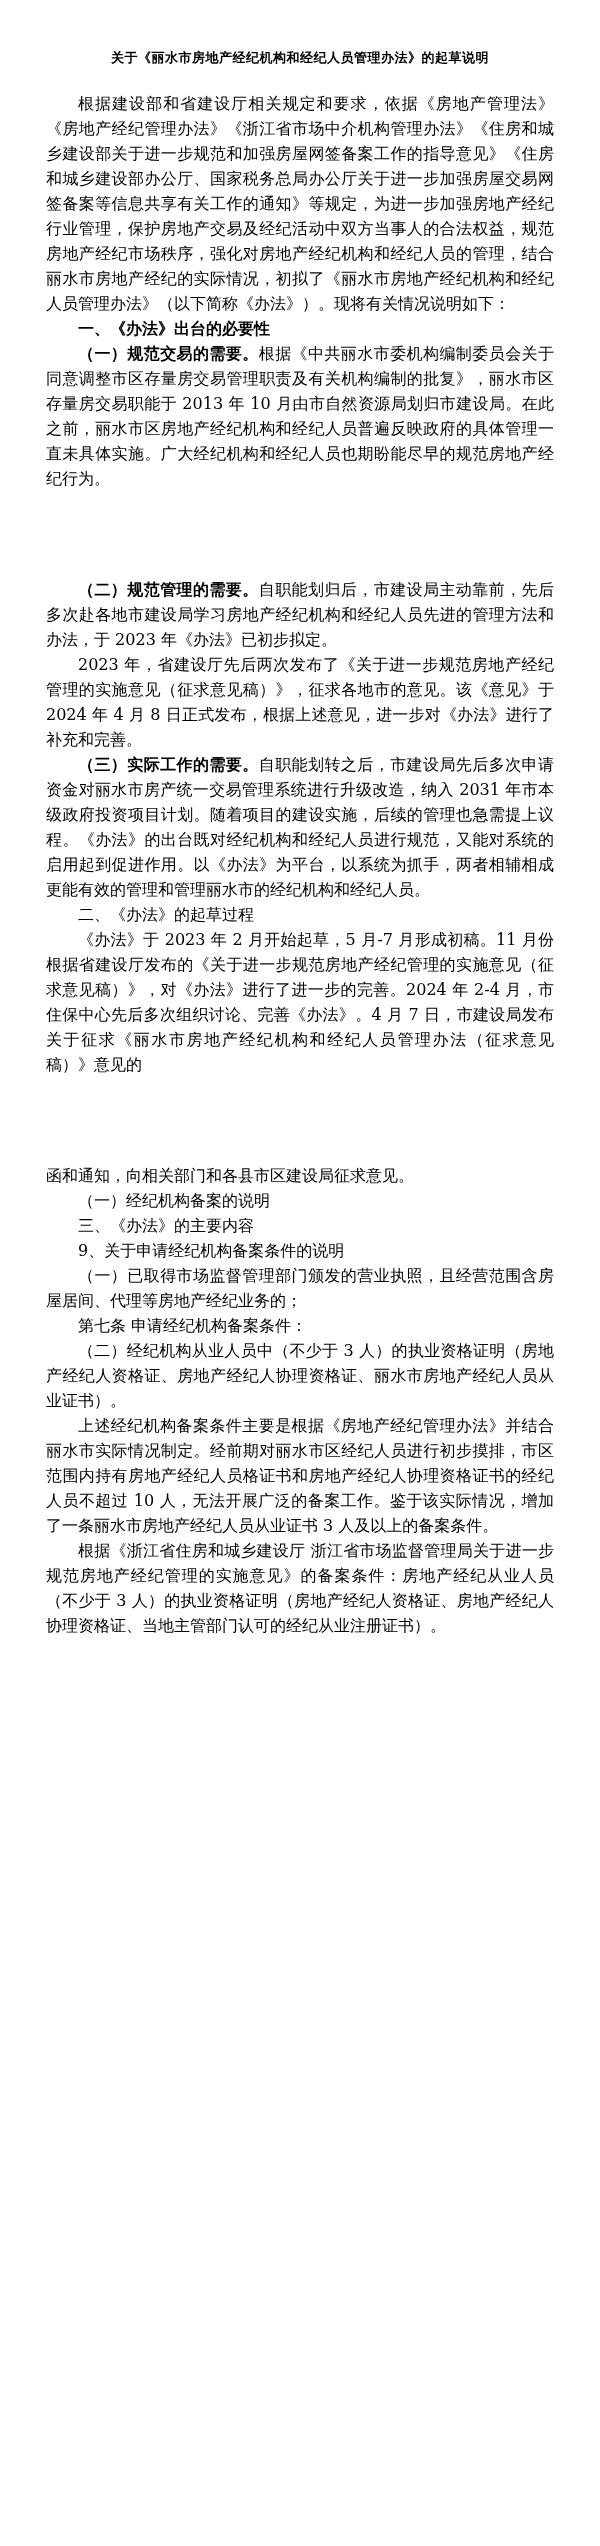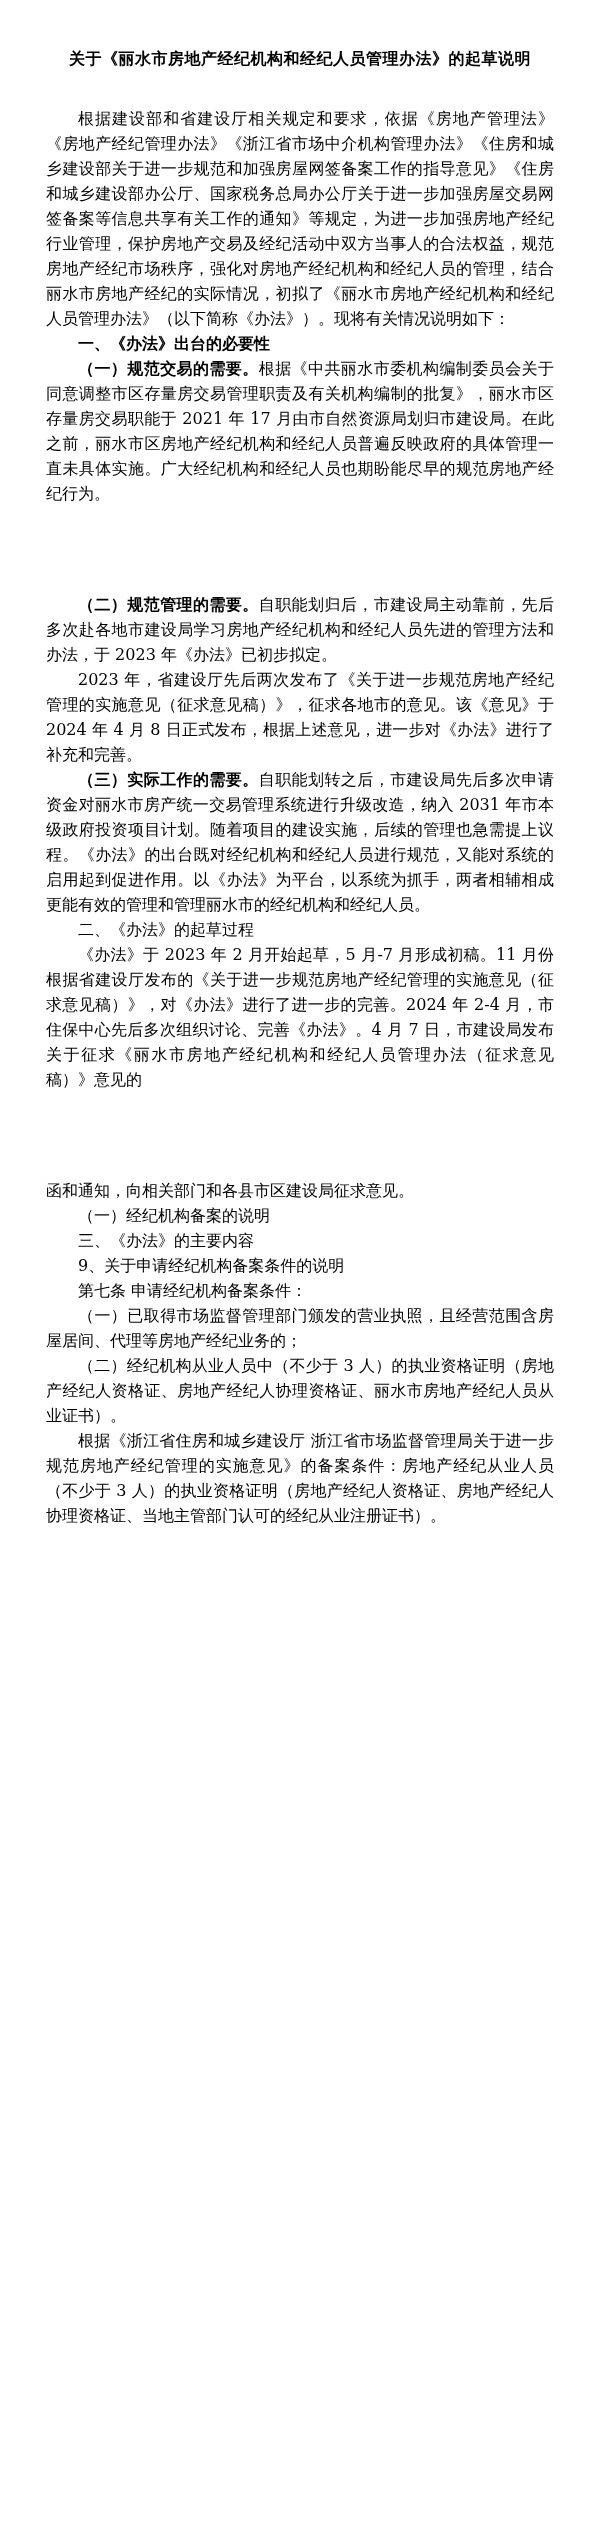--- a/index.html
+++ b/index.html
@@ -12,26 +12,26 @@
     font-family: "DejaVu Sans", "Liberation Sans", sans-serif;
     color: #000000;
   }
   .page {
     width: 600px;
     box-sizing: border-box;
     padding: 44px 46px 40px 46px;
   }
   .doc-title {
     text-align: center;
-    font-family: Liberation Sans, sans-serif;
-    font-size: 16px;
+    font-family: Liberation Mono, monospace;
+    font-size: 13px;
     font-weight: 700;
     line-height: 30px;
     letter-spacing: 0.5px;
-    margin: 0 0 32px 0;
+    margin: 0 0 17px 0;
     color: #000;
   }
   p {
     margin: 0;
     font-family: "DejaVu Serif", "Liberation Serif", serif;
     font-size: 16px;
     line-height: 25px;
     text-align: justify;
     text-justify: inter-ideograph;
     color: #000;
@@ -57,21 +57,21 @@
 <body>
 
 <div class="page">
 
   <h1 class="doc-title">关于《丽水市房地产经纪机构和经纪人员管理办法》的起草说明</h1>
 
   <p class="indent">根据建设部和省建设厅相关规定和要求，依据《房地产管理法》《房地产经纪管理办法》《浙江省市场中介机构管理办法》《住房和城乡建设部关于进一步规范和加强房屋网签备案工作的指导意见》《住房和城乡建设部办公厅、国家税务总局办公厅关于进一步加强房屋交易网签备案等信息共享有关工作的通知》等规定，为进一步加强房地产经纪行业管理，保护房地产交易及经纪活动中双方当事人的合法权益，规范房地产经纪市场秩序，强化对房地产经纪机构和经纪人员的管理，结合丽水市房地产经纪的实际情况，初拟了《丽水市房地产经纪机构和经纪人员管理办法》（以下简称《办法》）。现将有关情况说明如下：</p>
 
   <p class="section-heading">一、《办法》出台的必要性</p>
 
-  <p class="indent"><span class="strong-lead">（一）规范交易的需要。</span><span>根据《中共丽水市委机构编制委员会关于同意调整市区存量房交易管理职责及有关机构编制的批复》，丽水市区存量房交易职能于 2021 年 17 月由市自然资源局划归市建设局。在此之前，丽水市区房地产经纪机构和经纪人员普遍反映政府的具体管理一直未具体实施。广大经纪机构和经纪人员也期盼能尽早的规范房地产经纪行为。</span></p>
+  <p class="indent"><span class="strong-lead">（一）规范交易的需要。</span><span>根据《中共丽水市委机构编制委员会关于同意调整市区存量房交易管理职责及有关机构编制的批复》，丽水市区存量房交易职能于 2013 年 10 月由市自然资源局划归市建设局。在此之前，丽水市区房地产经纪机构和经纪人员普遍反映政府的具体管理一直未具体实施。广大经纪机构和经纪人员也期盼能尽早的规范房地产经纪行为。</span></p>
 
   <div class="gap-block"></div>
 
   <p class="indent"><span class="strong-lead">（二）规范管理的需要。</span><span>自职能划归后，市建设局主动靠前，先后多次赴各地市建设局学习房地产经纪机构和经纪人员先进的管理方法和办法，于 2023 年《办法》已初步拟定。</span></p>
 
   <p class="indent">2023 年，省建设厅先后两次发布了《关于进一步规范房地产经纪管理的实施意见（征求意见稿）》，征求各地市的意见。该《意见》于 2024 年 4 月 8 日正式发布，根据上述意见，进一步对《办法》进行了补充和完善。</p>
 
   <p class="indent"><span class="strong-lead">（三）实际工作的需要。</span><span>自职能划转之后，市建设局先后多次申请资金对丽水市房产统一交易管理系统进行升级改造，纳入 2031 年市本级政府投资项目计划。随着项目的建设实施，后续的管理也急需提上议程。《办法》的出台既对经纪机构和经纪人员进行规范，又能对系统的启用起到促进作用。以《办法》为平台，以系统为抓手，两者相辅相成更能有效的管理和管理丽水市的经纪机构和经纪人员。</span></p>
 
   <p class="indent">二、《办法》的起草过程</p>
@@ -82,22 +82,23 @@
 
   <p>函和通知，向相关部门和各县市区建设局征求意见。</p>
 
 
   <p class="indent">（一）经纪机构备案的说明</p>
 
   <p class="indent">三、《办法》的主要内容</p>
 
   <p class="indent">9、关于申请经纪机构备案条件的说明</p>
 
+  <p class="indent">（一）已取得市场监督管理部门颁发的营业执照，且经营范围含房屋居间、代理等房地产经纪业务的；</p>
+
   <p class="indent">第七条 申请经纪机构备案条件：</p>
-
-  <p class="indent">（一）已取得市场监督管理部门颁发的营业执照，且经营范围含房屋居间、代理等房地产经纪业务的；</p>
 
   <p class="indent">（二）经纪机构从业人员中（不少于 3 人）的执业资格证明（房地产经纪人资格证、房地产经纪人协理资格证、丽水市房地产经纪人员从业证书）。</p>
 
+  <p class="indent">上述经纪机构备案条件主要是根据《房地产经纪管理办法》并结合丽水市实际情况制定。经前期对丽水市区经纪人员进行初步摸排，市区范围内持有房地产经纪人员格证书和房地产经纪人协理资格证书的经纪人员不超过 10 人，无法开展广泛的备案工作。鉴于该实际情况，增加了一条丽水市房地产经纪人员从业证书 3 人及以上的备案条件。</p>
 
   <p class="indent">根据《浙江省住房和城乡建设厅 浙江省市场监督管理局关于进一步规范房地产经纪管理的实施意见》的备案条件：房地产经纪从业人员（不少于 3 人）的执业资格证明（房地产经纪人资格证、房地产经纪人协理资格证、当地主管部门认可的经纪从业注册证书）。</p>
 
 </div>
 
 </body></html>

